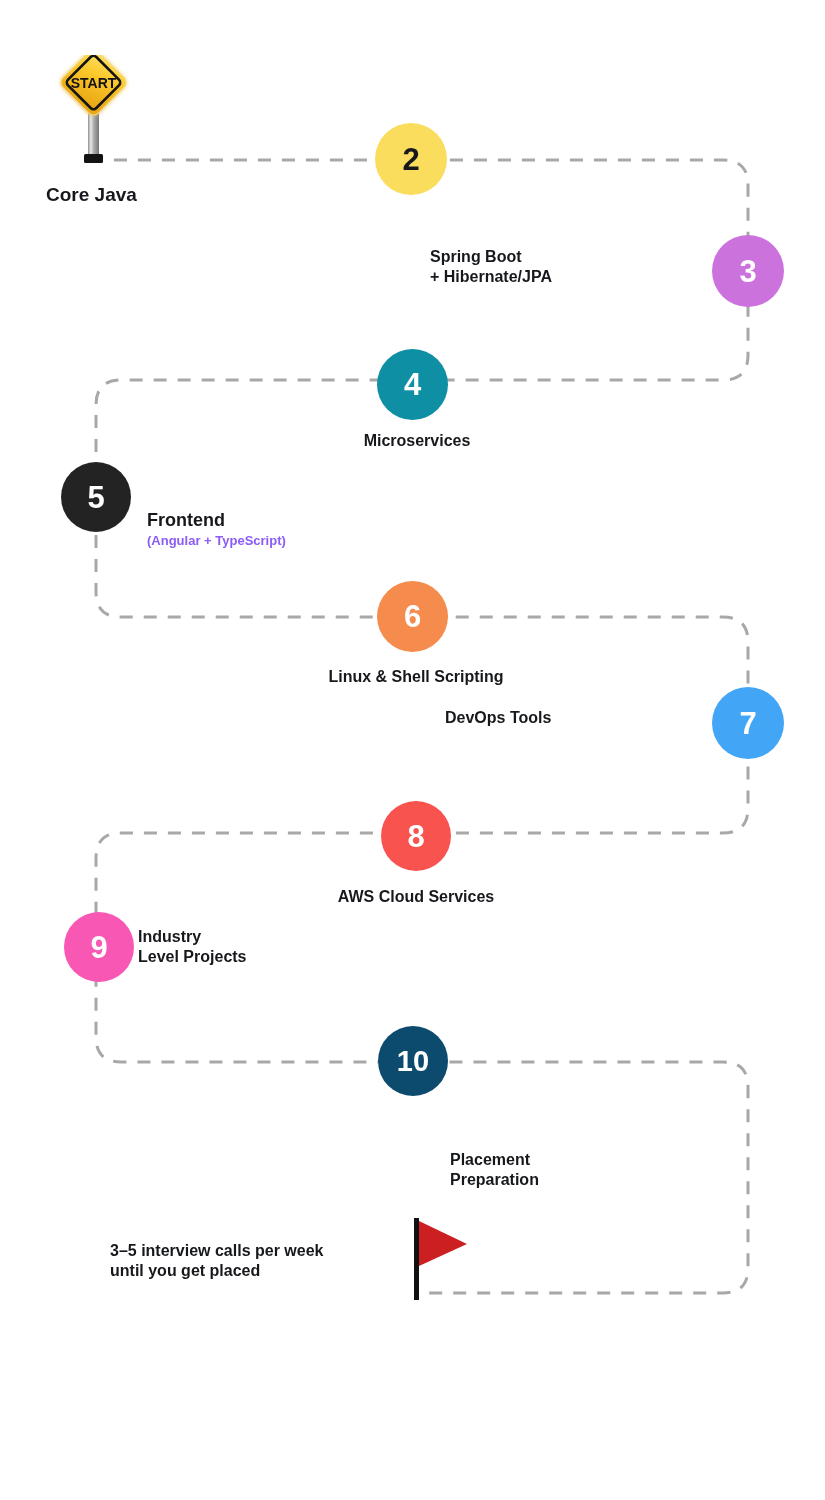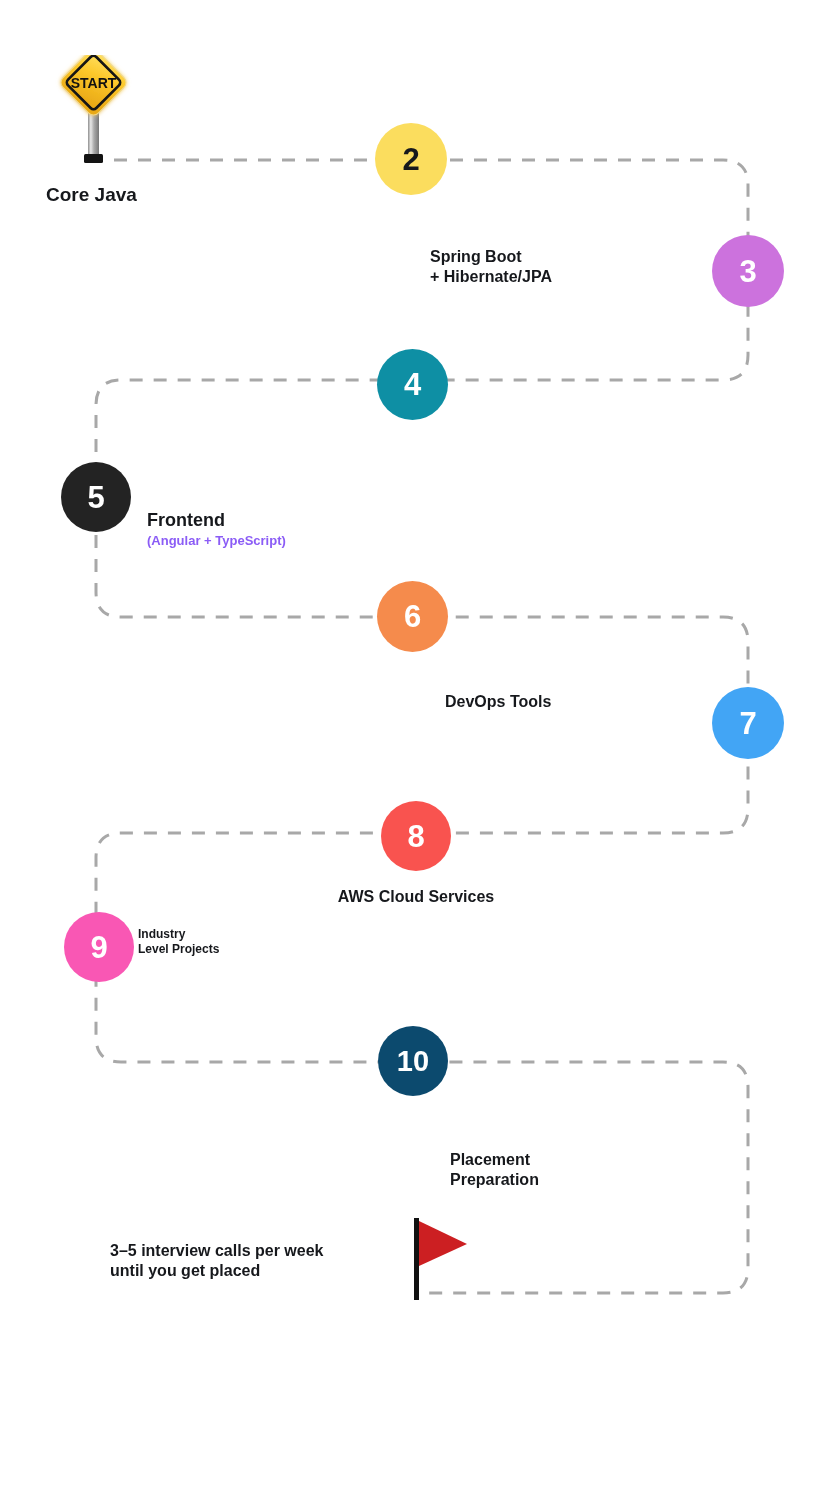--- a/index.html
+++ b/index.html
@@ -139,47 +139,49 @@
 
   <div class="node" style="left:712px; top:235px; width:72px; height:72px; background:#cc72dd;">
     <span class="node-num" style="color:#ffffff; font-size:31px;">3</span>
   </div>
   <div class="label right" style="left:430px; top:247px; width:265px; font-size:16px;">Spring Boot
 + Hibernate/JPA</div>
 
   <div class="node" style="left:377px; top:349px; width:71px; height:71px; background:#0e8fa4;">
     <span class="node-num" style="color:#ffffff; font-size:31px;">4</span>
   </div>
+  <div class="label center" style="left:292px; top:431px; width:250px; font-size:16px;">Microservices</div>
 
   <div class="node" style="left:61px; top:462px; width:70px; height:70px; background:#232323;">
     <span class="node-num" style="color:#ffffff; font-size:31px;">5</span>
   </div>
   <div class="label left" style="left:147px; top:486px; width:230px; font-size:18px;">
     <span>Frontend</span>
     <span class="sublabel">(Angular + TypeScript)</span>
   </div>
 
   <div class="node" style="left:377px; top:581px; width:71px; height:71px; background:#f58b4c;">
     <span class="node-num" style="color:#ffffff; font-size:31px;">6</span>
   </div>
+  <div class="label center" style="left:266px; top:667px; width:300px; font-size:16px;">Linux &amp; Shell Scripting</div>
 
   <div class="node" style="left:712px; top:687px; width:72px; height:72px; background:#42a5f5;">
     <span class="node-num" style="color:#ffffff; font-size:31px;">7</span>
   </div>
-  <div class="label right" style="left:445px; top:692px; width:250px; font-size:16px;">DevOps Tools</div>
+  <div class="label right" style="left:445px; top:708px; width:250px; font-size:16px;">DevOps Tools</div>
 
   <div class="node" style="left:381px; top:801px; width:70px; height:70px; background:#f9534f;">
     <span class="node-num" style="color:#ffffff; font-size:31px;">8</span>
   </div>
   <div class="label center" style="left:281px; top:887px; width:270px; font-size:16px;">AWS Cloud Services</div>
 
   <div class="node" style="left:64px; top:912px; width:70px; height:70px; background:#f957b4;">
     <span class="node-num" style="color:#ffffff; font-size:31px;">9</span>
   </div>
-  <div class="label left" style="left:138px; top:927px; width:240px; font-size:12px;">Industry
+  <div class="label left" style="left:138px; top:927px; width:240px; font-size:16px;">Industry
 Level Projects</div>
 
   <div class="node" style="left:378px; top:1026px; width:70px; height:70px; background:#0c4a6e;">
     <span class="node-num" style="color:#ffffff; font-size:29px;">10</span>
   </div>
 
   <div class="label right" style="left:450px; top:1150px; width:245px; font-size:16px;">Placement
 Preparation</div>
 
   <div id="finish-flag">

